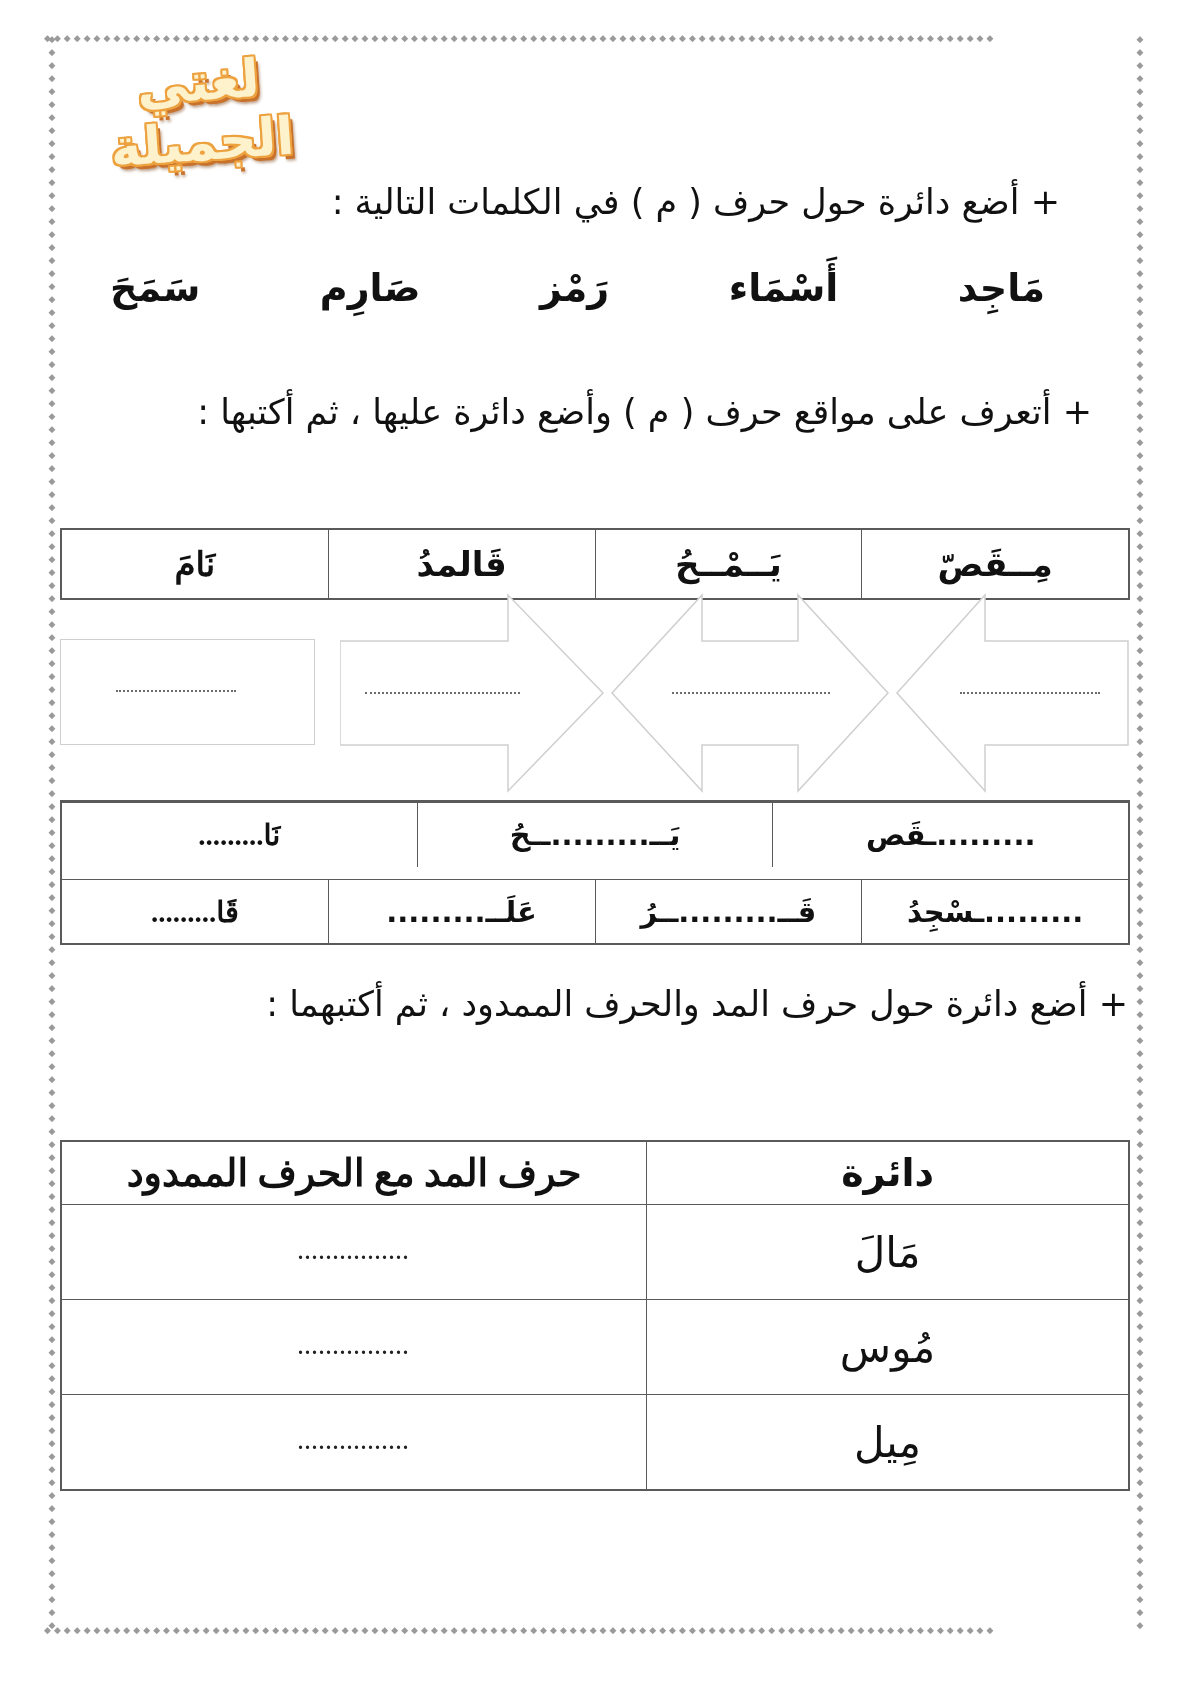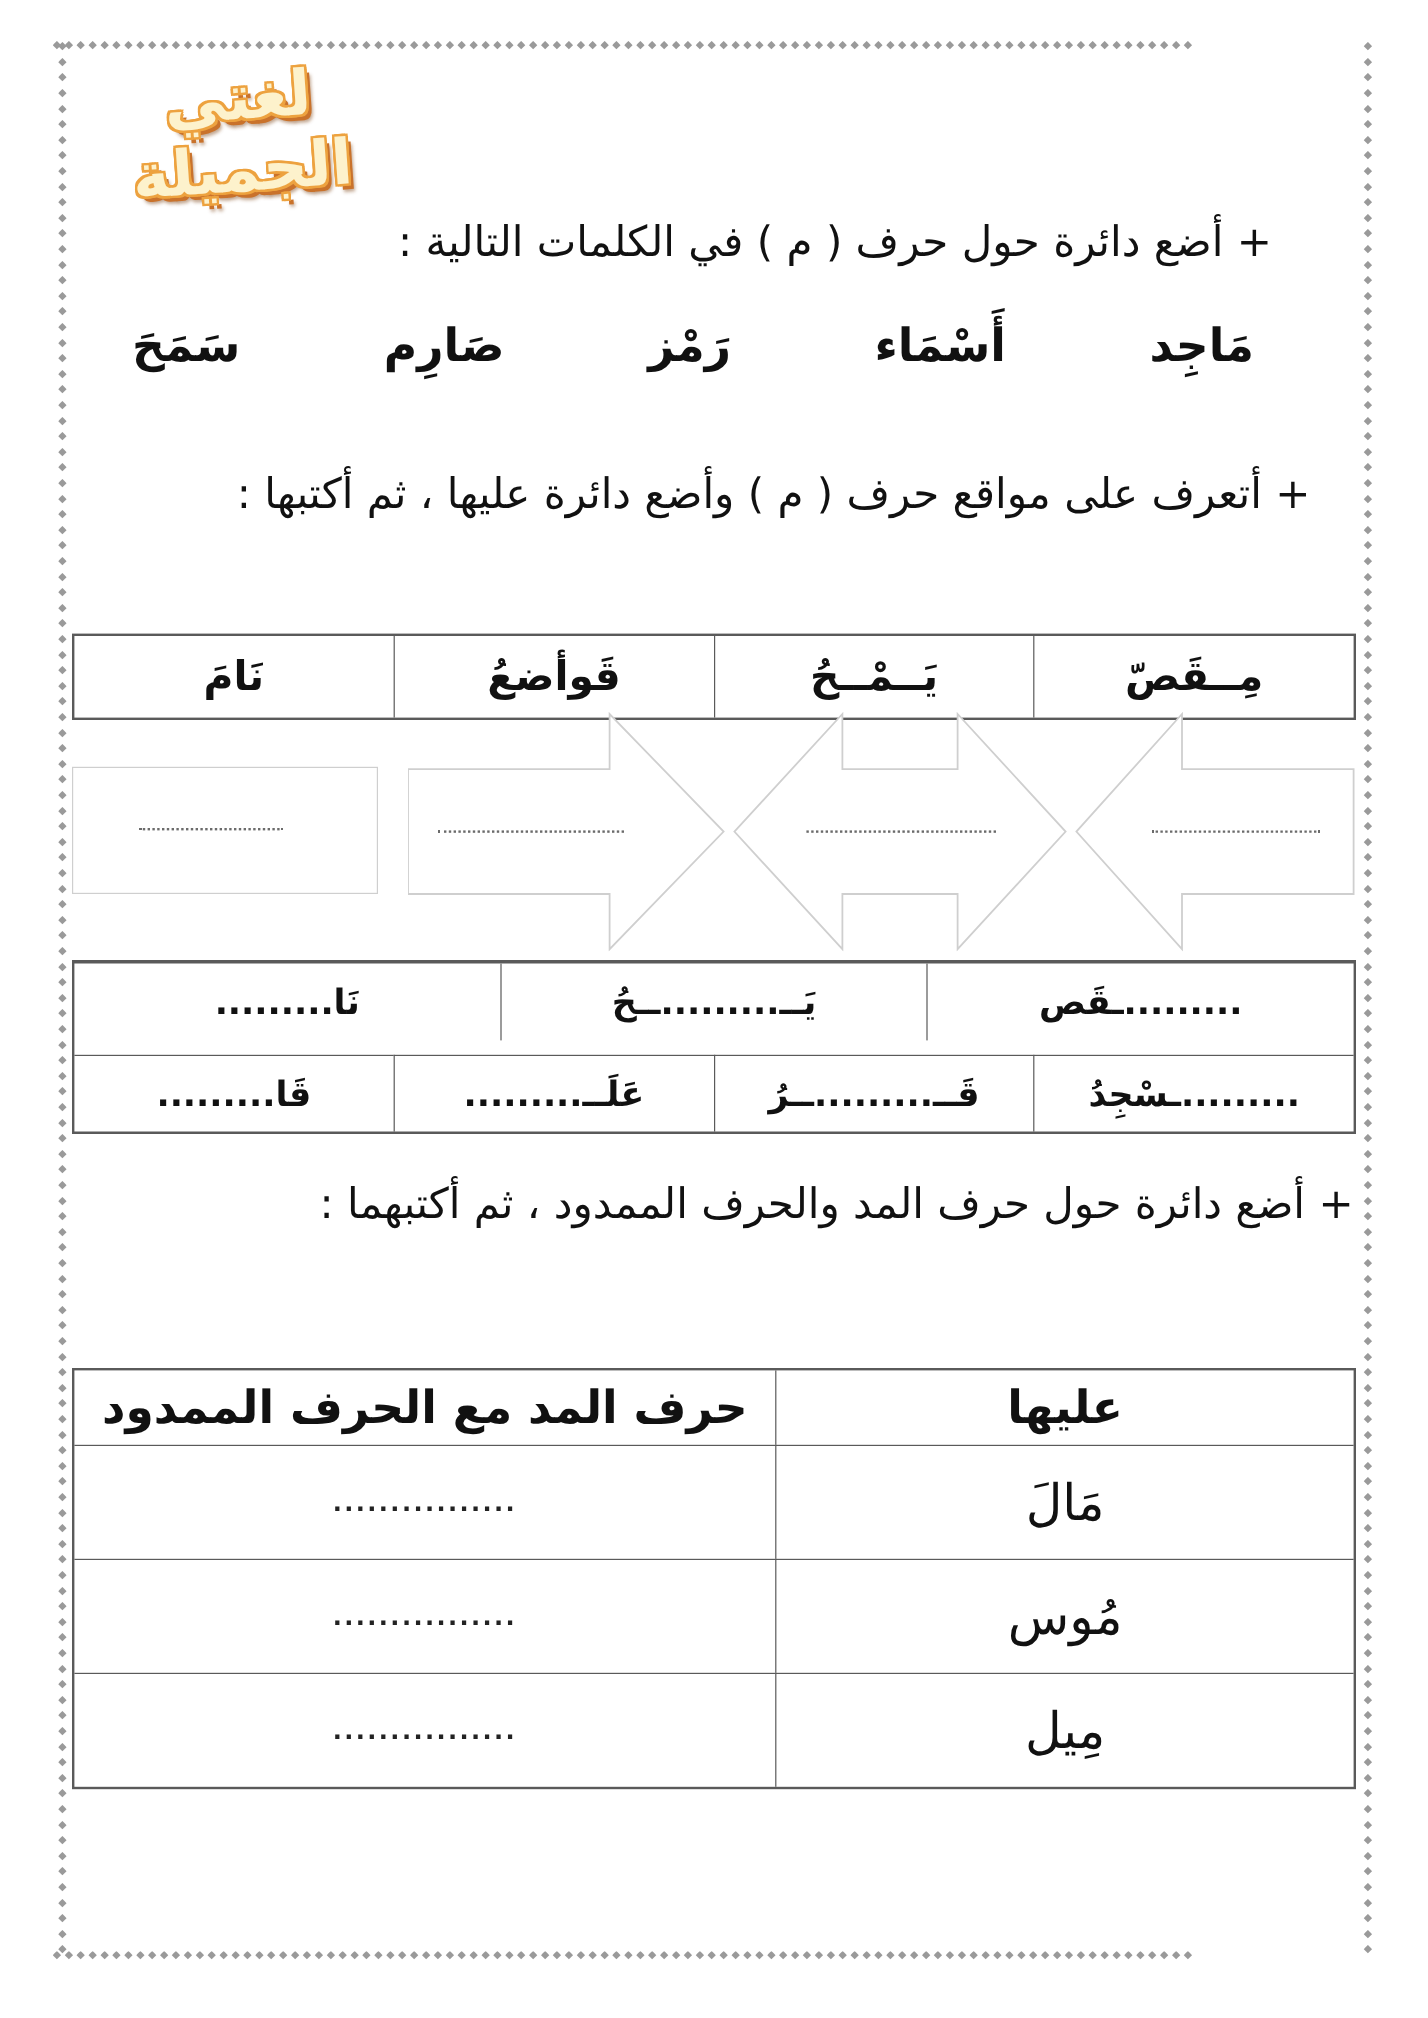--- a/index.html
+++ b/index.html
@@ -47,21 +47,21 @@
   }
 
   
   .wtable{position:absolute;left:60px;width:1070px;direction:rtl;border:2px solid #5a5a5a;box-sizing:border-box;background:#fff;}
   .wrow{display:flex;direction:rtl;}
   .wcell{
     flex:1 1 0;box-sizing:border-box;border-left:1.5px solid #5a5a5a;
     display:flex;align-items:center;justify-content:center;
     font-weight:600;color:#111;direction:rtl;text-align:center;
   }
-  .wcell:last-child{border-left:none;}
+  .wcell:last-child{border-left:none;font-family:Liberation Serif, serif;}
   .table1{top:528px;}
   .table1 .wcell{height:68px;font-size:34px;}
   .table2{top:800px;border-top-width:3px;}
   .table2 .wrow + .wrow .wcell{border-top:1.5px solid #5a5a5a;margin-top:12px;}
   .table2 .wcell{height:64px;font-size:29px;}
 
   
   .arrows{position:absolute;left:60px;top:593px;width:1070px;height:200px;}
   .shape{position:absolute;}
   .shape svg{display:block;width:100%;height:100%;}
@@ -102,21 +102,21 @@
     <span>صَارِم</span>
     <span>سَمَحَ</span>
   </div>
 
   <div class="instr instr2">+ أتعرف على مواقع حرف ( م ) وأضع دائرة عليها ، ثم أكتبها :</div>
 
   <div class="wtable table1">
     <div class="wrow">
       <div class="wcell">مِــقَصّ</div>
       <div class="wcell">يَــمْــحُ</div>
-      <div class="wcell">قَوأضعُ</div>
+      <div class="wcell">قَالمدُ</div>
       <div class="wcell">نَامَ</div>
     </div>
   </div>
 
   <div class="arrows">
     <div class="shape rect-shape">
       <div class="dotline dl-rect"></div>
     </div>
     <div class="shape ar-right">
       <svg viewBox="0 0 265 200">
@@ -149,21 +149,21 @@
       <div class="wcell">قَــ.........ــرُ</div>
       <div class="wcell">عَلَــ.........</div>
       <div class="wcell">قَا.........</div>
     </div>
   </div>
 
   <div class="instr instr3">+ أضع دائرة حول حرف المد والحرف الممدود ، ثم أكتبهما :</div>
 
   <div class="wtable table3">
     <div class="wrow t3-head">
-      <div class="wcell t3-word">عليها</div>
+      <div class="wcell t3-word">دائرة</div>
       <div class="wcell">حرف المد مع الحرف الممدود</div>
     </div>
     <div class="wrow t3-row">
       <div class="wcell t3-word">مَالَ</div>
       <div class="wcell t3-ans">................</div>
     </div>
     <div class="wrow t3-row">
       <div class="wcell t3-word">مُوس</div>
       <div class="wcell t3-ans">................</div>
     </div>

